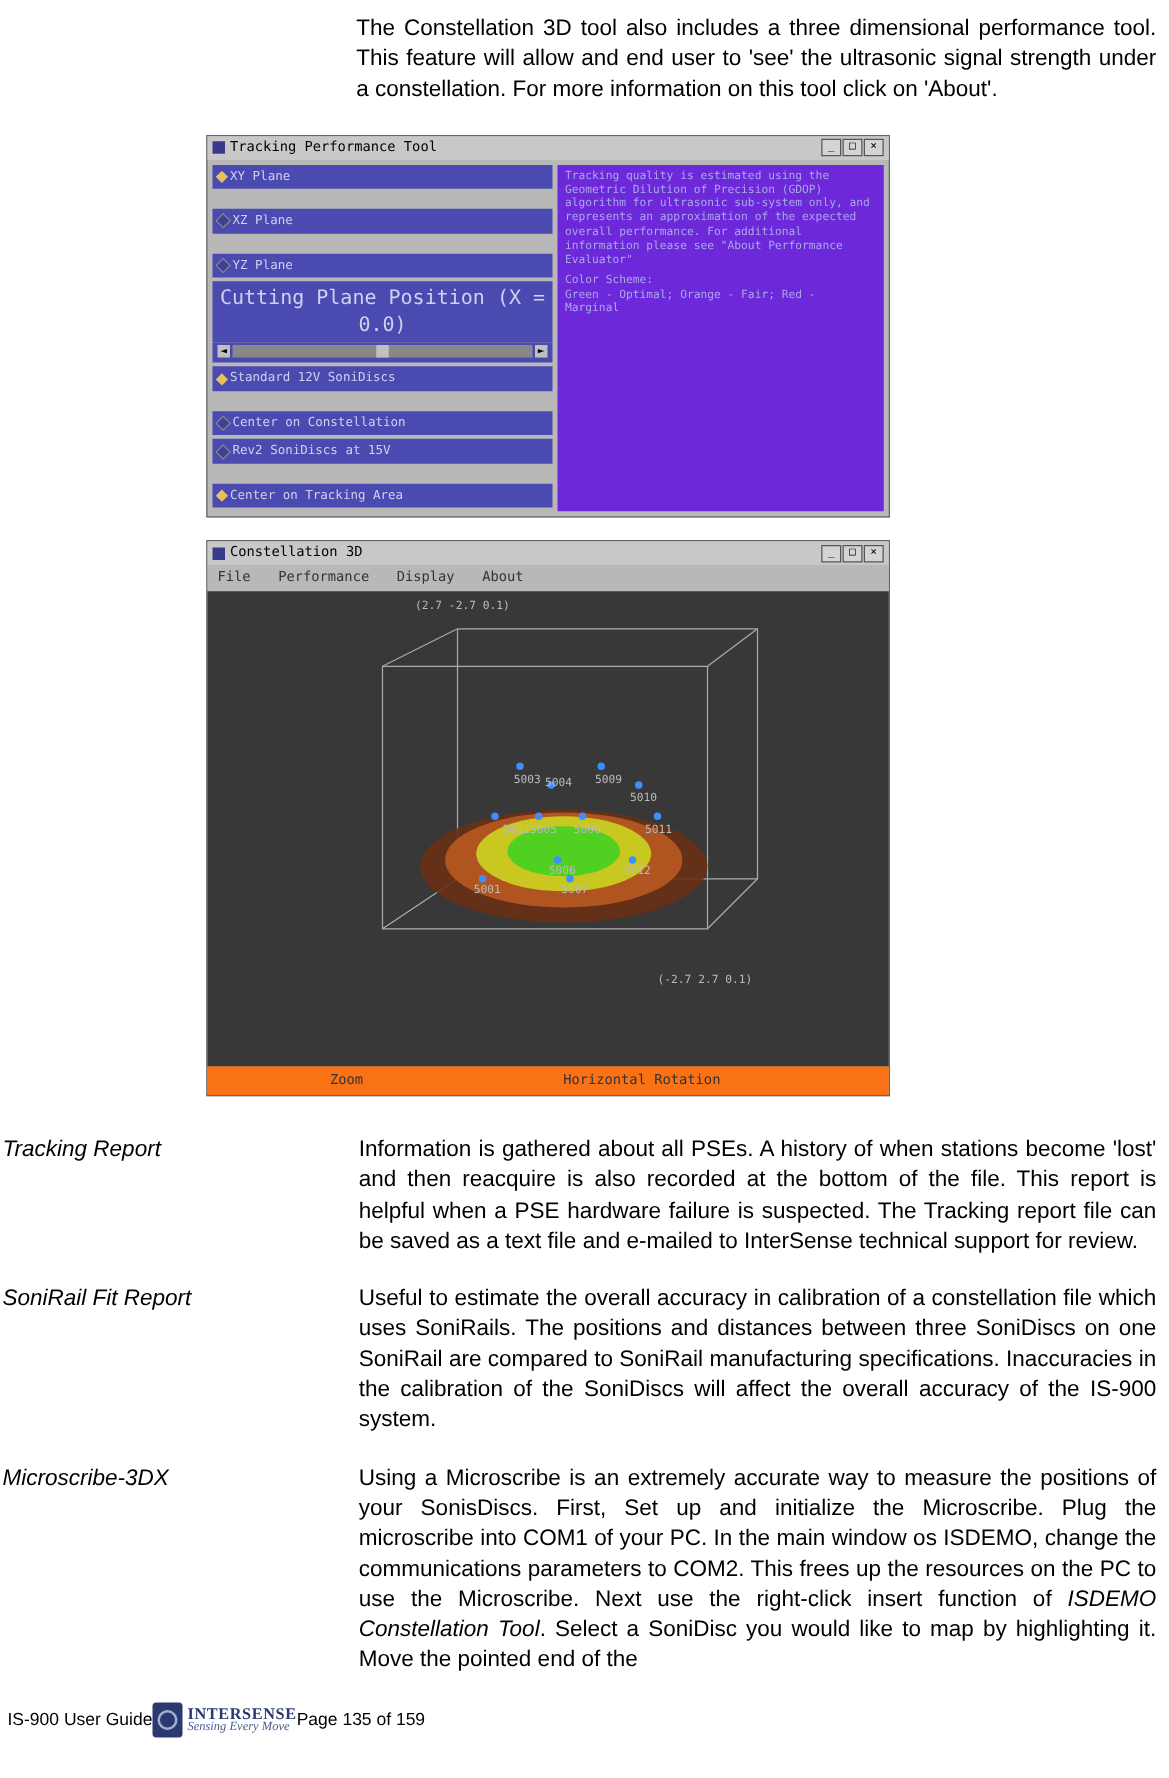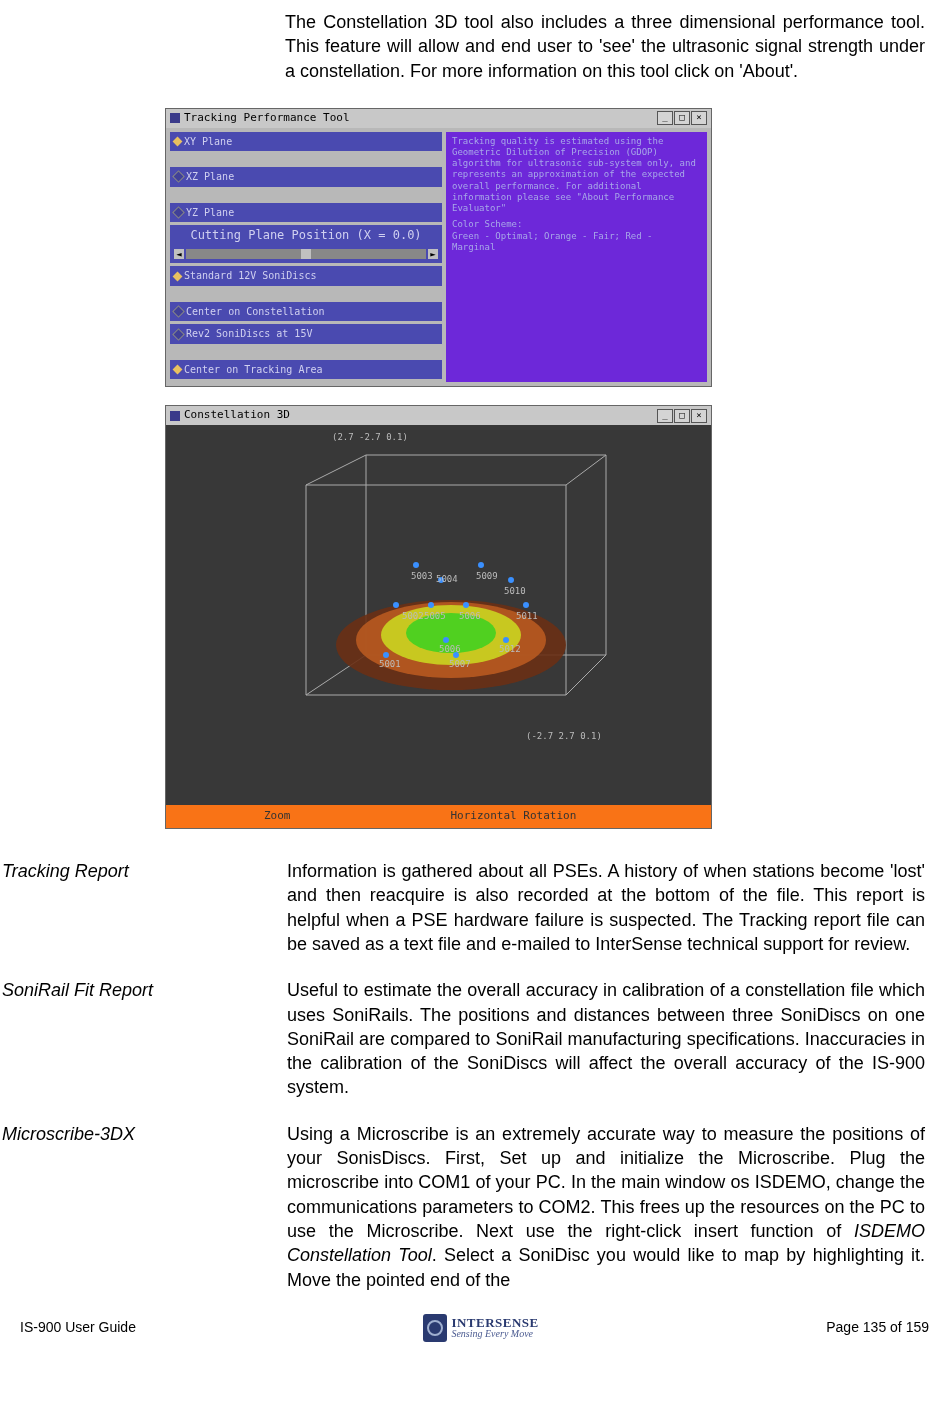--- a/index.html
+++ b/index.html
@@ -85,21 +85,21 @@
       transform: rotate(45deg);
       background: #e8c060;
       flex-shrink: 0;
     }
     .radio-btn .diamond.off {
       background: #404098;
       border: 1px solid #888;
     }
     .slider-label {
       color: #d0d0f0;
-      font-size: 12px;
+      font-size: 16px;
       text-align: center;
       padding: 2px 0 4px 0;
       background: #4a4ab0;
     }
     .slider-track {
       display: flex;
       align-items: center;
       background: #4a4ab0;
       padding: 2px 4px 4px 4px;
     }
@@ -186,25 +186,24 @@
     }
     .def-body {
       flex: 1;
       text-align: justify;
       padding-right: 10px;
     }
     .def-body .ital { font-style: italic; }
     .footer {
       display: flex;
       align-items: center;
-      justify-content: space-between;
+      justify-content: flex-start;
       margin-top: 10px;
       font-size: 14px;
       padding: 0 6px;
-      margin-left: 14px;
     }
     .footer .logo {
       display: flex;
       align-items: center;
       gap: 4px;
     }
     .footer .logo-box {
       width: 24px;
       height: 28px;
       background: #2a3a70;
@@ -305,20 +304,26 @@
     <div class="win win2">
       <div class="titlebar">
         <div class="icon-sq"></div>
         <span>Constellation 3D</span>
         <div class="spacer"></div>
         <div class="win-btns">
           <div class="win-btn">_</div>
           <div class="win-btn">□</div>
           <div class="win-btn">×</div>
         </div>
+      </div>
+      <div class="menubar">
+        <span>File</span>
+        <span>Performance</span>
+        <span>Display</span>
+        <span>About</span>
       </div>
       <div class="viewport">
         <div class="cube">
           <svg viewBox="0 0 360 330">
 
             <g stroke="#aaa" stroke-width="1" fill="none">
               <polyline points="50,40 310,40 310,250 50,250 50,40"></polyline>
               <polyline points="110,10 350,10 350,210 110,210 110,10"></polyline>
               <line x1="50" y1="40" x2="110" y2="10"></line>
               <line x1="310" y1="40" x2="350" y2="10"></line>

